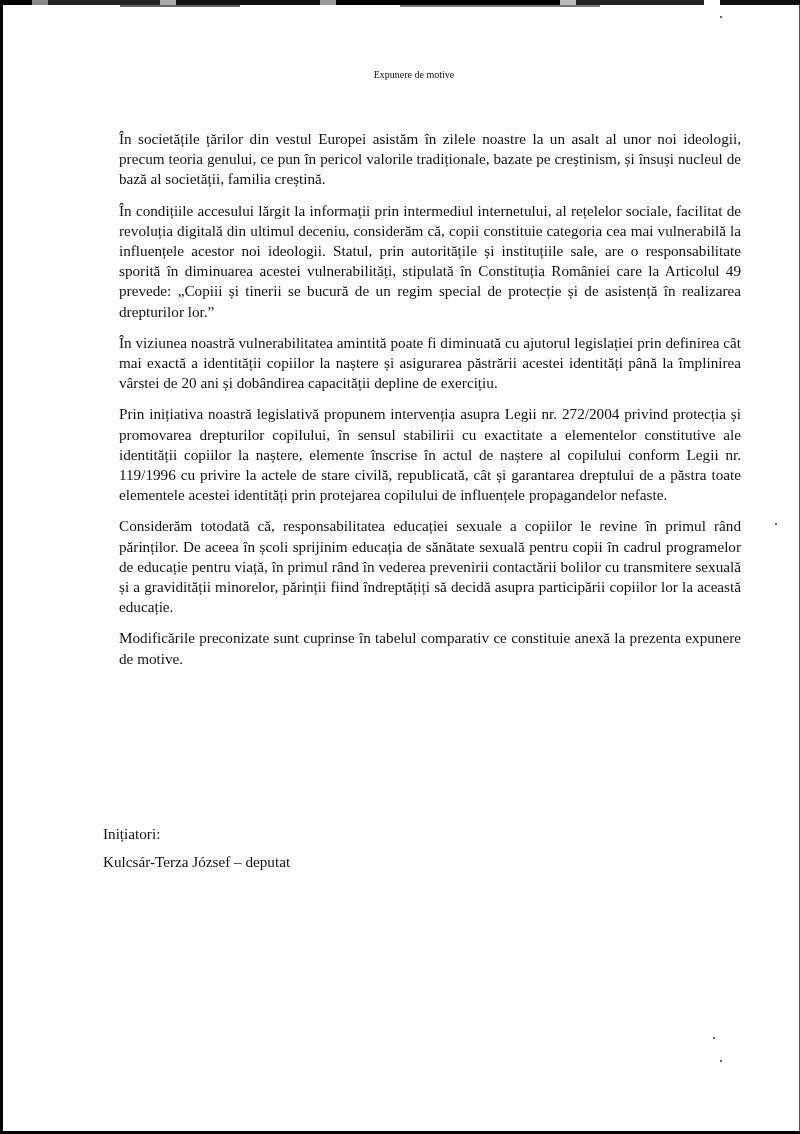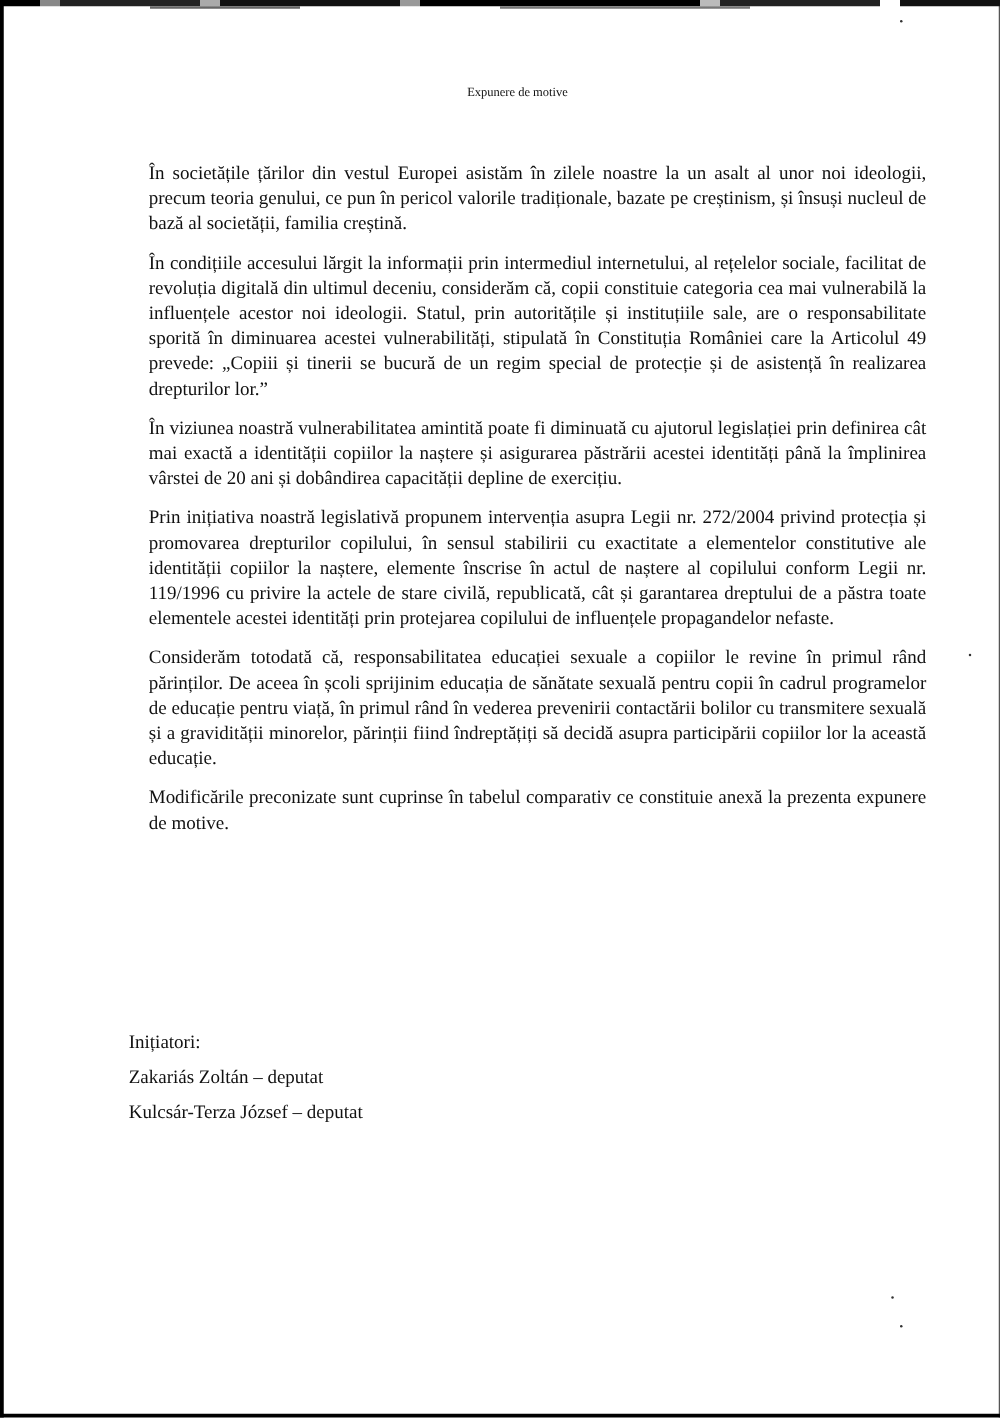--- a/index.html
+++ b/index.html
@@ -45,16 +45,15 @@
     <p>În societățile țărilor din vestul Europei asistăm în zilele noastre la un asalt al unor noi ideologii, precum teoria genului, ce pun în pericol valorile tradiționale, bazate pe creștinism, și însuși nucleul de bază al societății, familia creștină.</p>
     <p>În condițiile accesului lărgit la informații prin intermediul internetului, al rețelelor sociale, facilitat de revoluția digitală din ultimul deceniu, considerăm că, copii constituie categoria cea mai vulnerabilă la influențele acestor noi ideologii. Statul, prin autoritățile și instituțiile sale, are o responsabilitate sporită în diminuarea acestei vulnerabilități, stipulată în Constituția României care la Articolul 49 prevede: „Copiii și tinerii se bucură de un regim special de protecție și de asistență în realizarea drepturilor lor.”</p>
     <p>În viziunea noastră vulnerabilitatea amintită poate fi diminuată cu ajutorul legislației prin definirea cât mai exactă a identității copiilor la naștere și asigurarea păstrării acestei identități până la împlinirea vârstei de 20 ani și dobândirea capacității depline de exercițiu.</p>
     <p>Prin inițiativa noastră legislativă propunem intervenția asupra Legii nr. 272/2004 privind protecția și promovarea drepturilor copilului, în sensul stabilirii cu exactitate a elementelor constitutive ale identității copiilor la naștere, elemente înscrise în actul de naștere al copilului conform Legii nr. 119/1996 cu privire la actele de stare civilă, republicată, cât și garantarea dreptului de a păstra toate elementele acestei identități prin protejarea copilului de influențele propagandelor nefaste.</p>
     <p>Considerăm totodată că, responsabilitatea educației sexuale a copiilor le revine în primul rând părinților. De aceea în școli sprijinim educația de sănătate sexuală pentru copii în cadrul programelor de educație pentru viață, în primul rând în vederea prevenirii contactării bolilor cu transmitere sexuală și a gravidității minorelor, părinții fiind îndreptățiți să decidă asupra participării copiilor lor la această educație.</p>
     <p>Modificările preconizate sunt cuprinse în tabelul comparativ ce constituie anexă la prezenta expunere de motive.</p>
   </div>
 
   <div class="signers">
     <div>Inițiatori:</div>
-    <div>Zakariás Zoltán – deputat</div>
     <div>Kulcsár-Terza József – deputat</div>
   </div>
 </div>
 
 </body></html>

